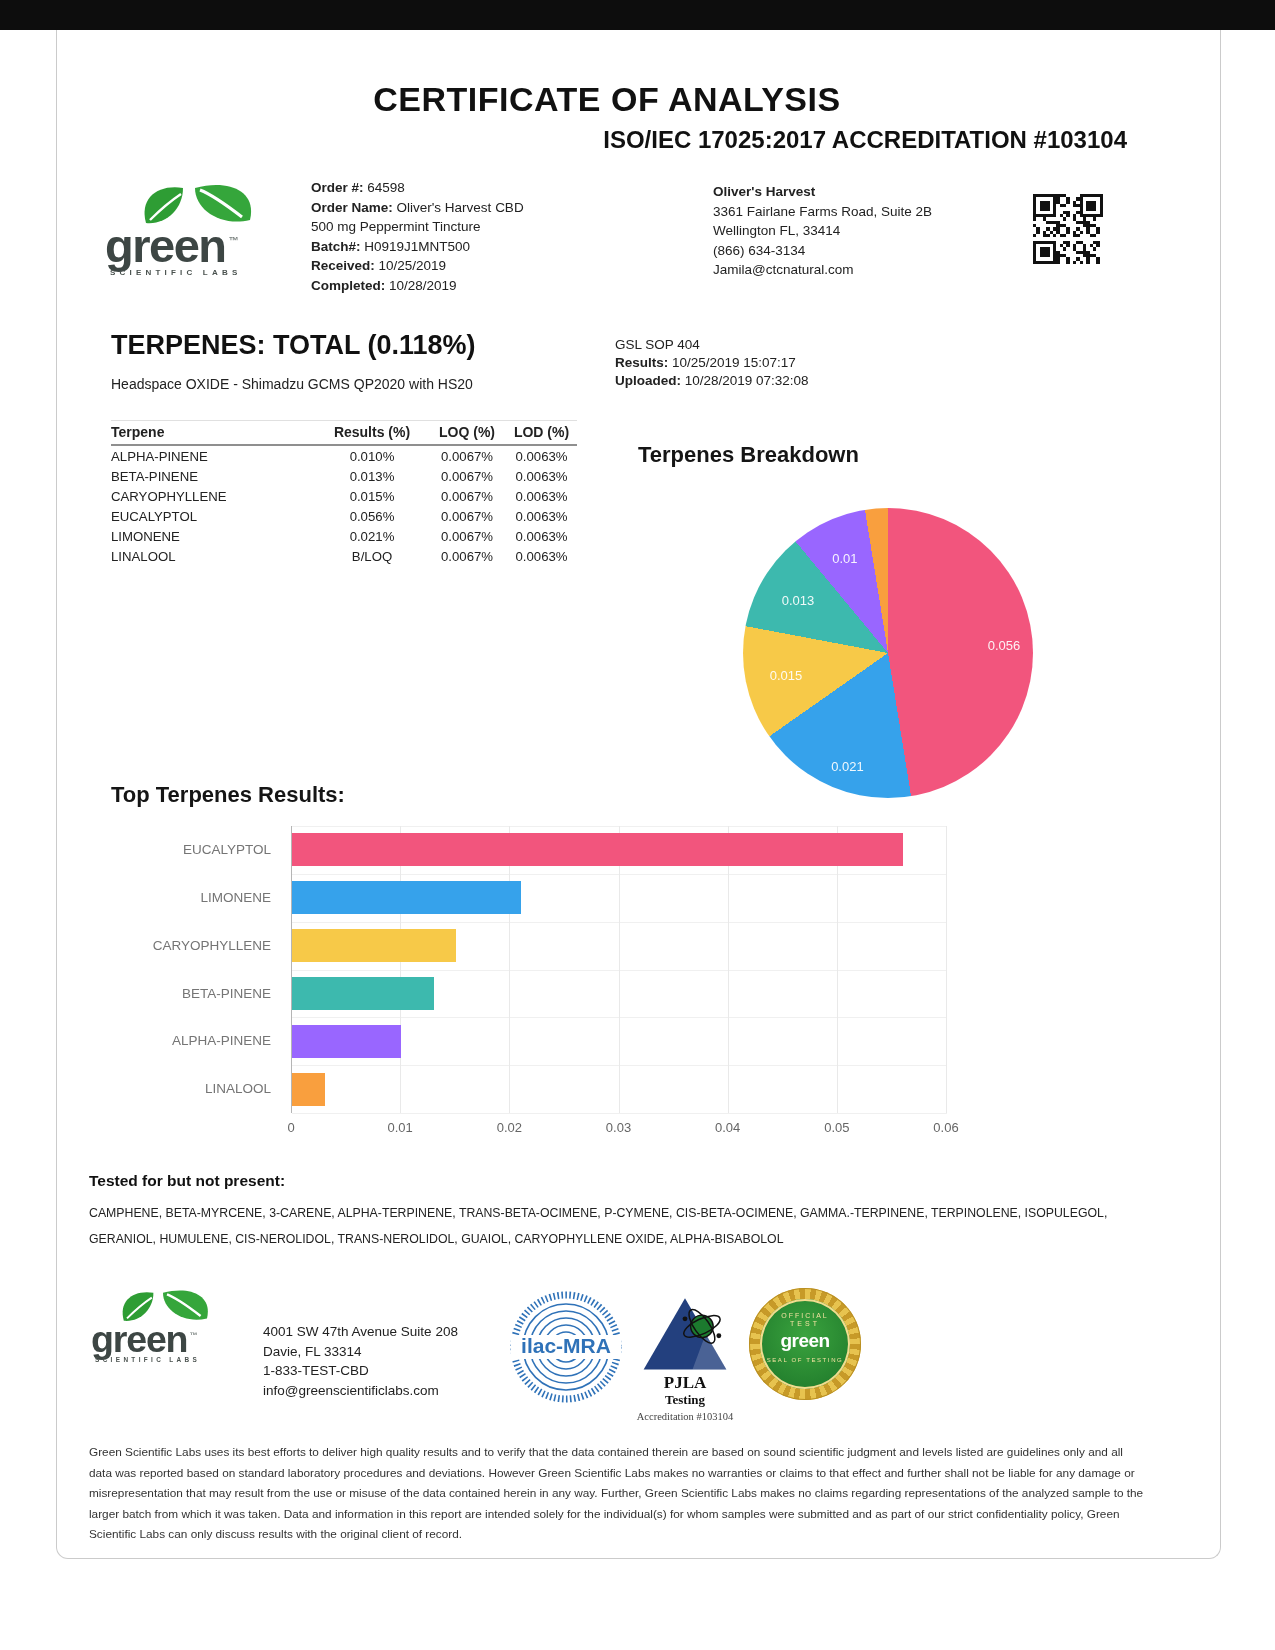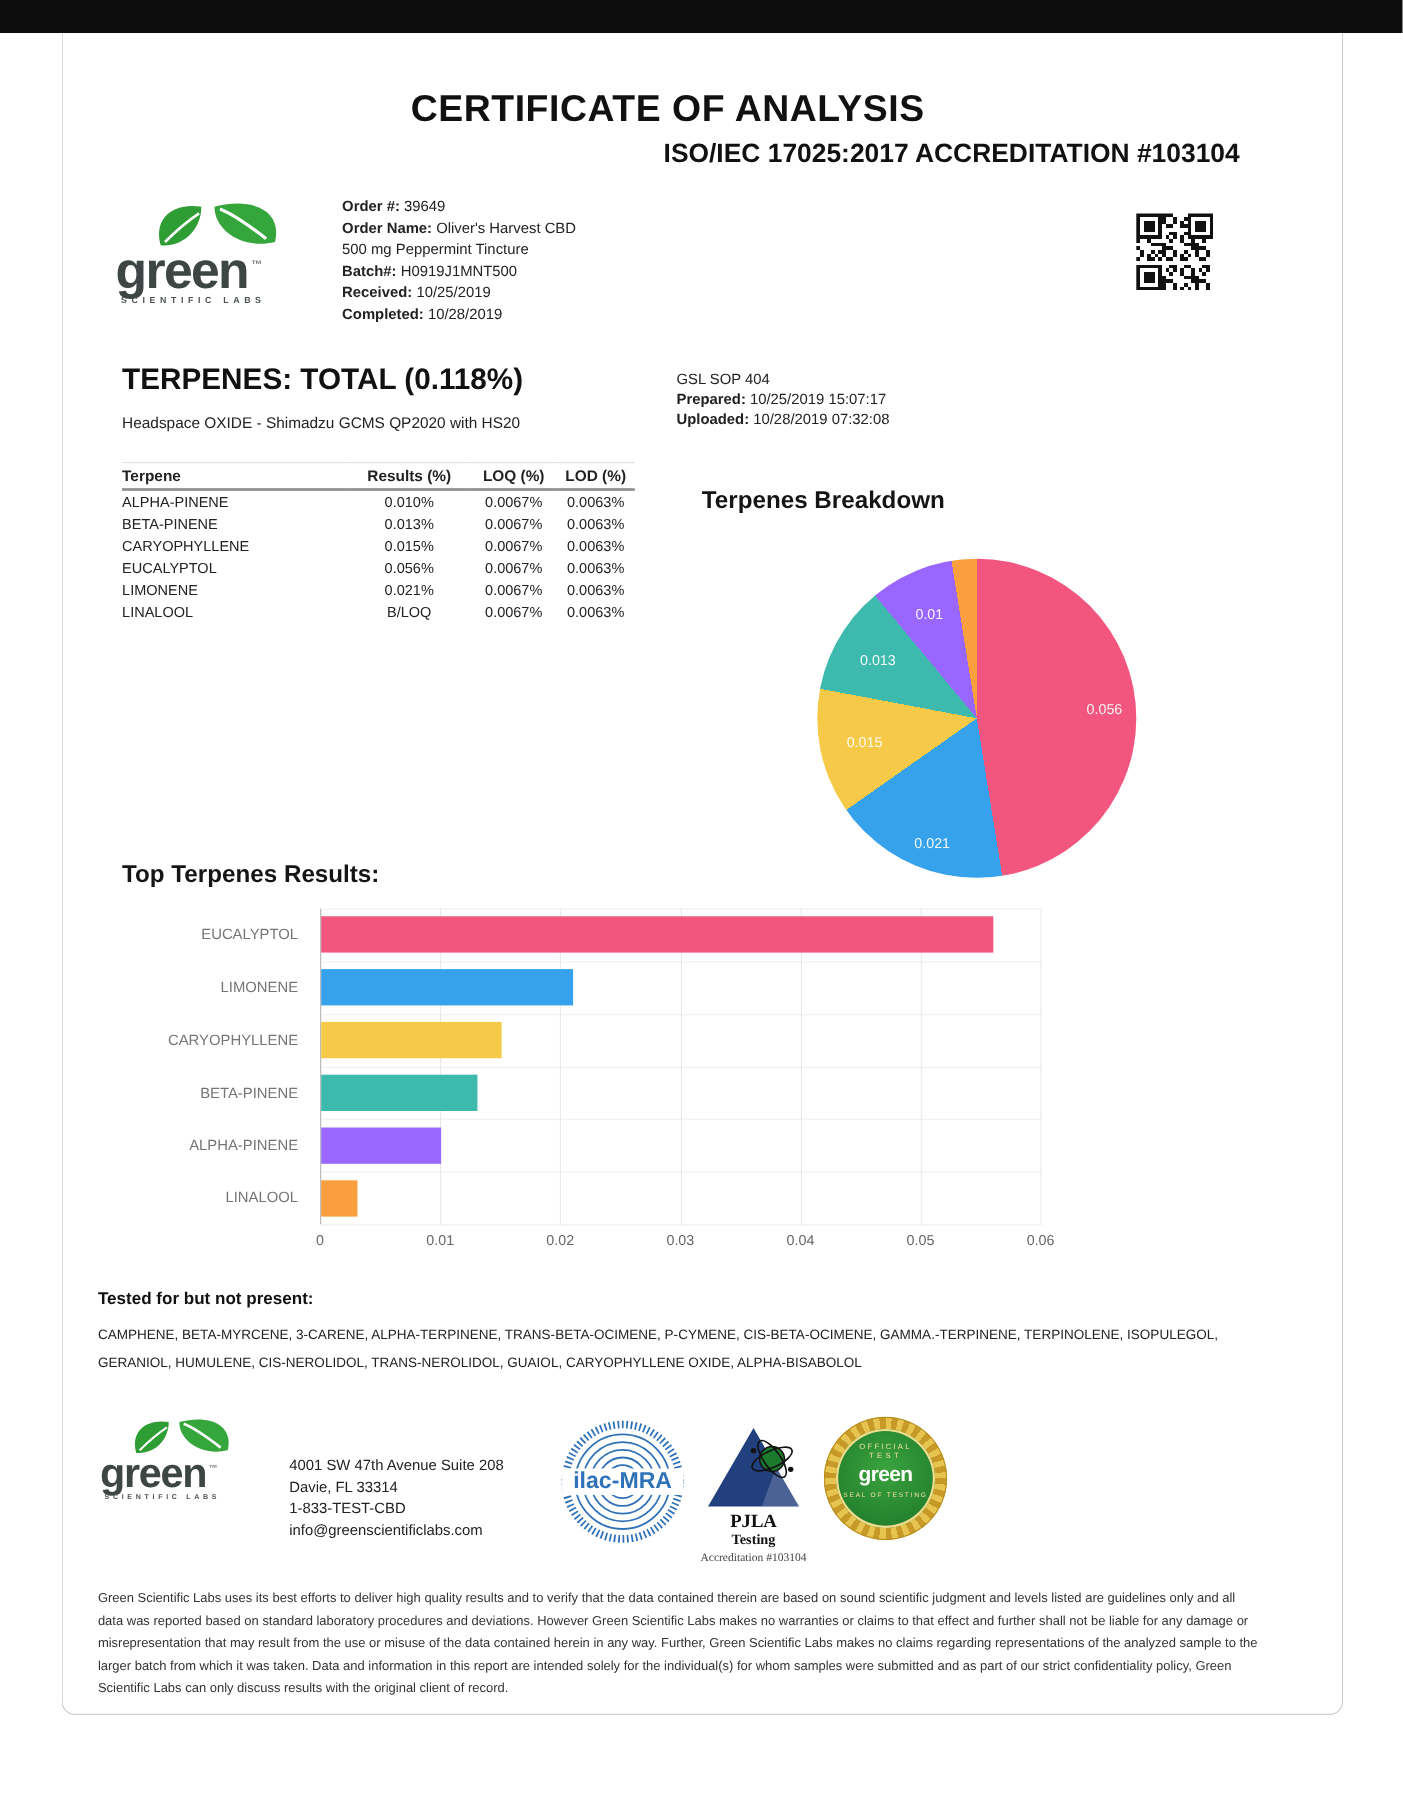--- a/index.html
+++ b/index.html
@@ -91,27 +91,36 @@
       <path d="M10,41 C3,16 22,2 47,6 C47,27 30,43 10,41 Z" fill="#2E9D34"></path>
       <path d="M114,38 C121,9 93,-3 59,6 C59,28 85,45 114,38 Z" fill="#35A63B"></path>
       <path d="M14,38 C24,28 36,18 45,12" stroke="#ffffff" stroke-width="2.4" fill="none"></path>
       <path d="M106,35 C93,25 77,13 64,8" stroke="#ffffff" stroke-width="3" fill="none"></path>
     </svg>
     <div class="green-word"><span>green</span><span class="tm">™</span></div>
     <div class="green-sub">SCIENTIFIC LABS</div>
   </div>
 
   <div class="order-block">
-      <div class="kv-line"><span class="kv-label">Order #:</span><span class="kv-value"> 39649</span></div>
+      <div class="kv-line"><span class="kv-label">Order #:</span><span class="kv-value"> 64598</span></div>
       <div class="kv-line"><span class="kv-label">Order Name:</span><span class="kv-value"> Oliver's Harvest CBD 500 mg Peppermint Tincture</span></div>
       <div class="kv-line"><span class="kv-label">Batch#:</span><span class="kv-value"> H0919J1MNT500</span></div>
       <div class="kv-line"><span class="kv-label">Received:</span><span class="kv-value"> 10/25/2019</span></div>
       <div class="kv-line"><span class="kv-label">Completed:</span><span class="kv-value"> 10/28/2019</span></div>
     </div>
 
+  <div class="client-block">
+    <div class="client-name">Oliver's Harvest</div>
+    <div id="client-lines">
+        <div class="kv-line">3361 Fairlane Farms Road, Suite 2B</div>
+        <div class="kv-line">Wellington FL, 33414</div>
+        <div class="kv-line">(866) 634-3134</div>
+        <div class="kv-line">Jamila@ctcnatural.com</div>
+      </div>
+  </div>
 
   <div class="qr">
     <svg viewBox="0 0 21 21">
         <rect width="21" height="21" fill="#ffffff"></rect>
         <rect x="0" y="0" width="1" height="1" fill="#111"></rect>
         <rect x="1" y="0" width="1" height="1" fill="#111"></rect>
         <rect x="2" y="0" width="1" height="1" fill="#111"></rect>
         <rect x="3" y="0" width="1" height="1" fill="#111"></rect>
         <rect x="4" y="0" width="1" height="1" fill="#111"></rect>
         <rect x="5" y="0" width="1" height="1" fill="#111"></rect>
@@ -316,21 +325,21 @@
         <rect x="16" y="20" width="1" height="1" fill="#111"></rect>
         <rect x="19" y="20" width="1" height="1" fill="#111"></rect>
       </svg>
   </div>
 
   <div class="sec-heading">TERPENES: TOTAL (0.118%)</div>
   <div class="method">Headspace OXIDE - Shimadzu GCMS QP2020 with HS20</div>
   <div class="sop-block">
     <div>GSL SOP 404</div>
     <div id="sop-lines">
-        <div class="kv-line" style="line-height: 18px;"><span class="kv-label">Prepared:</span><span class="kv-value"> 10/25/2019 15:07:17</span></div>
+        <div class="kv-line" style="line-height: 18px;"><span class="kv-label">Results:</span><span class="kv-value"> 10/25/2019 15:07:17</span></div>
         <div class="kv-line" style="line-height: 18px;"><span class="kv-label">Uploaded:</span><span class="kv-value"> 10/28/2019 07:32:08</span></div>
       </div>
   </div>
 
   <table class="terp-table">
     <colgroup>
         <col style="width:205px">
         <col style="width:112px">
         <col style="width:78px">
         <col style="width:71px">

